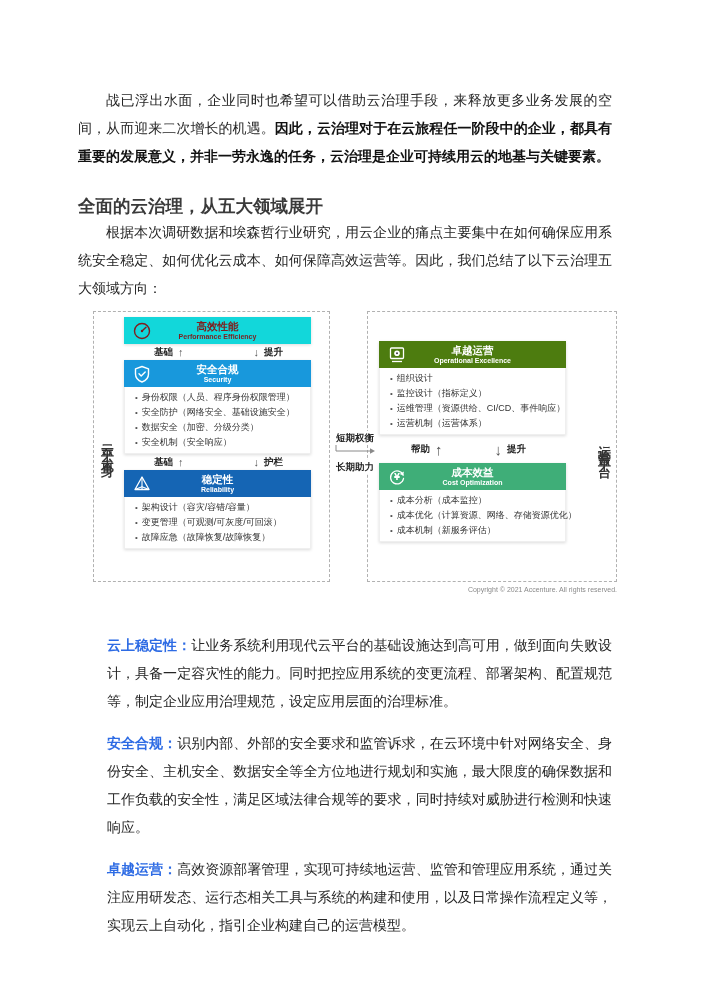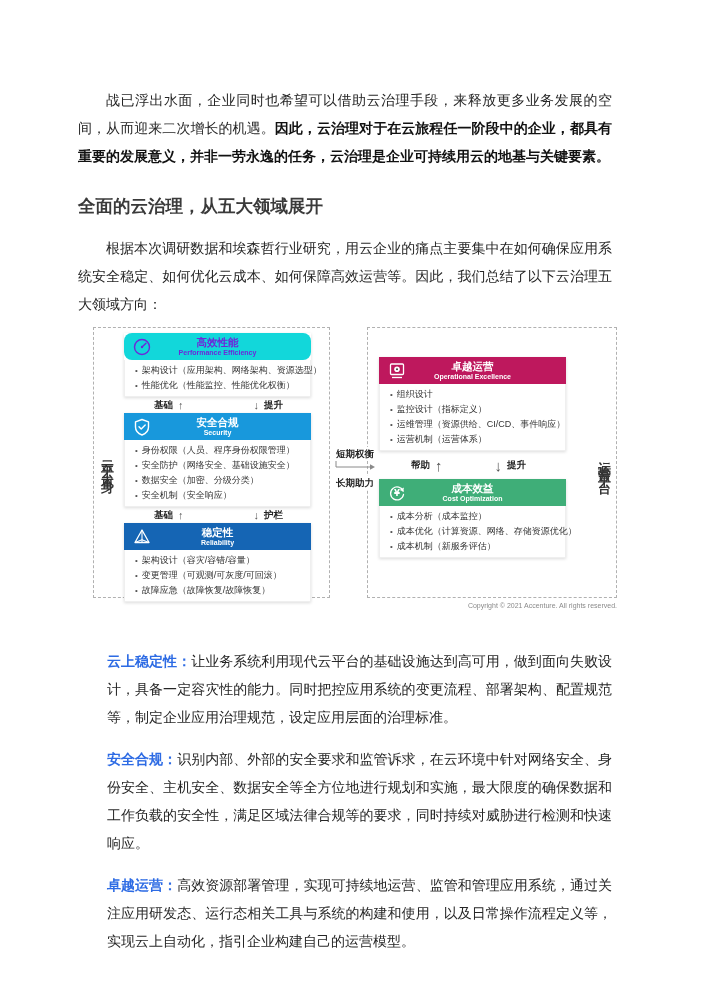--- a/index.html
+++ b/index.html
@@ -4,21 +4,21 @@
 <style>
   html,body{margin:0;padding:0;background:#ffffff;}
   body{font-family:"Liberation Sans","DejaVu Sans",sans-serif;color:#262626;}
   .page{position:relative;width:690px;height:1003px;background:#fff;overflow:hidden;
         padding:0 78px;box-sizing:border-box;}
   .para{font-size:14px;line-height:28px;text-align:justify;margin:0;}
   .para.indent{text-indent:2em;}
   .para b,.para strong{color:#111;}
   #p1{margin-top:86px;}
   h2.section{font-size:17.5px;font-weight:700;color:#3a3a3a;margin:24px 0 0 0;line-height:24px;}
-  #p2{margin-top:16px;}
+  #p2{}
   .hang{margin:0 0 0 29px;}
   .lead{font-weight:700;margin-top:44px;}
 
   
   .diagram{position:relative;margin:9px 0 0 15px;width:524px;height:292px;font-family:"Liberation Sans","DejaVu Sans",sans-serif;}
   .panel{position:absolute;top:0;height:271px;border:1px dashed #b1b1b1;box-sizing:border-box;background:#fff;}
   .panel-left{left:0;width:237px;}
   .panel-right{left:274px;width:250px;}
   .v-label{position:absolute;top:50%;transform:translateY(-50%);writing-mode:vertical-rl;
            font-size:13px;font-weight:600;color:#333;letter-spacing:5px;}
@@ -62,37 +62,33 @@
 
   <div class="diagram">
 
     <div class="panel panel-left">
       <div class="v-label vl-left">云平台本身</div>
     </div>
 
     <div class="stack stack-left">
 
       <div class="gbox">
-        <div class="ghead" style="background: rgb(18, 215, 218); color: #6d28d9; border-radius: 8px;">
+        <div class="ghead" style="background: rgb(18, 215, 218); color: #7f1d1d;">
           <span class="gicon">
             <svg width="20" height="20" viewBox="0 0 20 20">
                 <circle cx="10" cy="10" r="7.5" fill="none" stroke="currentColor" stroke-width="1.4"></circle>
                 <line x1="10" y1="10" x2="14" y2="6.2" stroke="currentColor" stroke-width="1.4" stroke-linecap="round"></line>
                 <circle cx="10" cy="10" r="1.2" fill="currentColor"></circle>
               </svg>
           </span>
           <div class="gtitles">
             <div class="gtitle">高效性能</div>
             <div class="gsub">Performance Efficiency</div>
           </div>
         </div>
-        <ul class="gbody">
-          <li>架构设计（应用架构、网络架构、资源选型）</li>
-          <li>性能优化（性能监控、性能优化权衡）</li>
-        </ul>
       </div>
 
       <div class="arrow-row">
         <span class="ar-group">
             <span class="ar-label">基础</span>
             <span class="ar-glyph">↑</span>
           </span>
         <span class="ar-group">
             <span class="ar-glyph">↓</span>
             <span class="ar-label">提升</span>
@@ -162,21 +158,21 @@
       <span class="mid-label">长期助力</span>
     </div>
 
     <div class="panel panel-right">
       <div class="v-label vl-right">运营云平台</div>
     </div>
 
     <div class="stack stack-right" style="left:286px;">
 
       <div class="gbox">
-        <div class="ghead" style="background: #be185d; color: rgb(255, 255, 255);">
+        <div class="ghead" style="background: #4d7c0f; color: rgb(255, 255, 255);">
           <span class="gicon">
             <svg width="20" height="20" viewBox="0 0 20 20">
                 <rect x="3.5" y="3" width="13" height="10.5" rx="1" fill="none" stroke="currentColor" stroke-width="1.3"></rect>
                 <circle cx="10" cy="8.2" r="2.8" fill="currentColor"></circle>
                 <circle cx="10" cy="8.2" r="1" fill="#3d3d3d"></circle>
                 <line x1="5" y1="16.5" x2="15" y2="16.5" stroke="currentColor" stroke-width="1.3"></line>
               </svg>
           </span>
           <div class="gtitles">
             <div class="gtitle">卓越运营</div>

